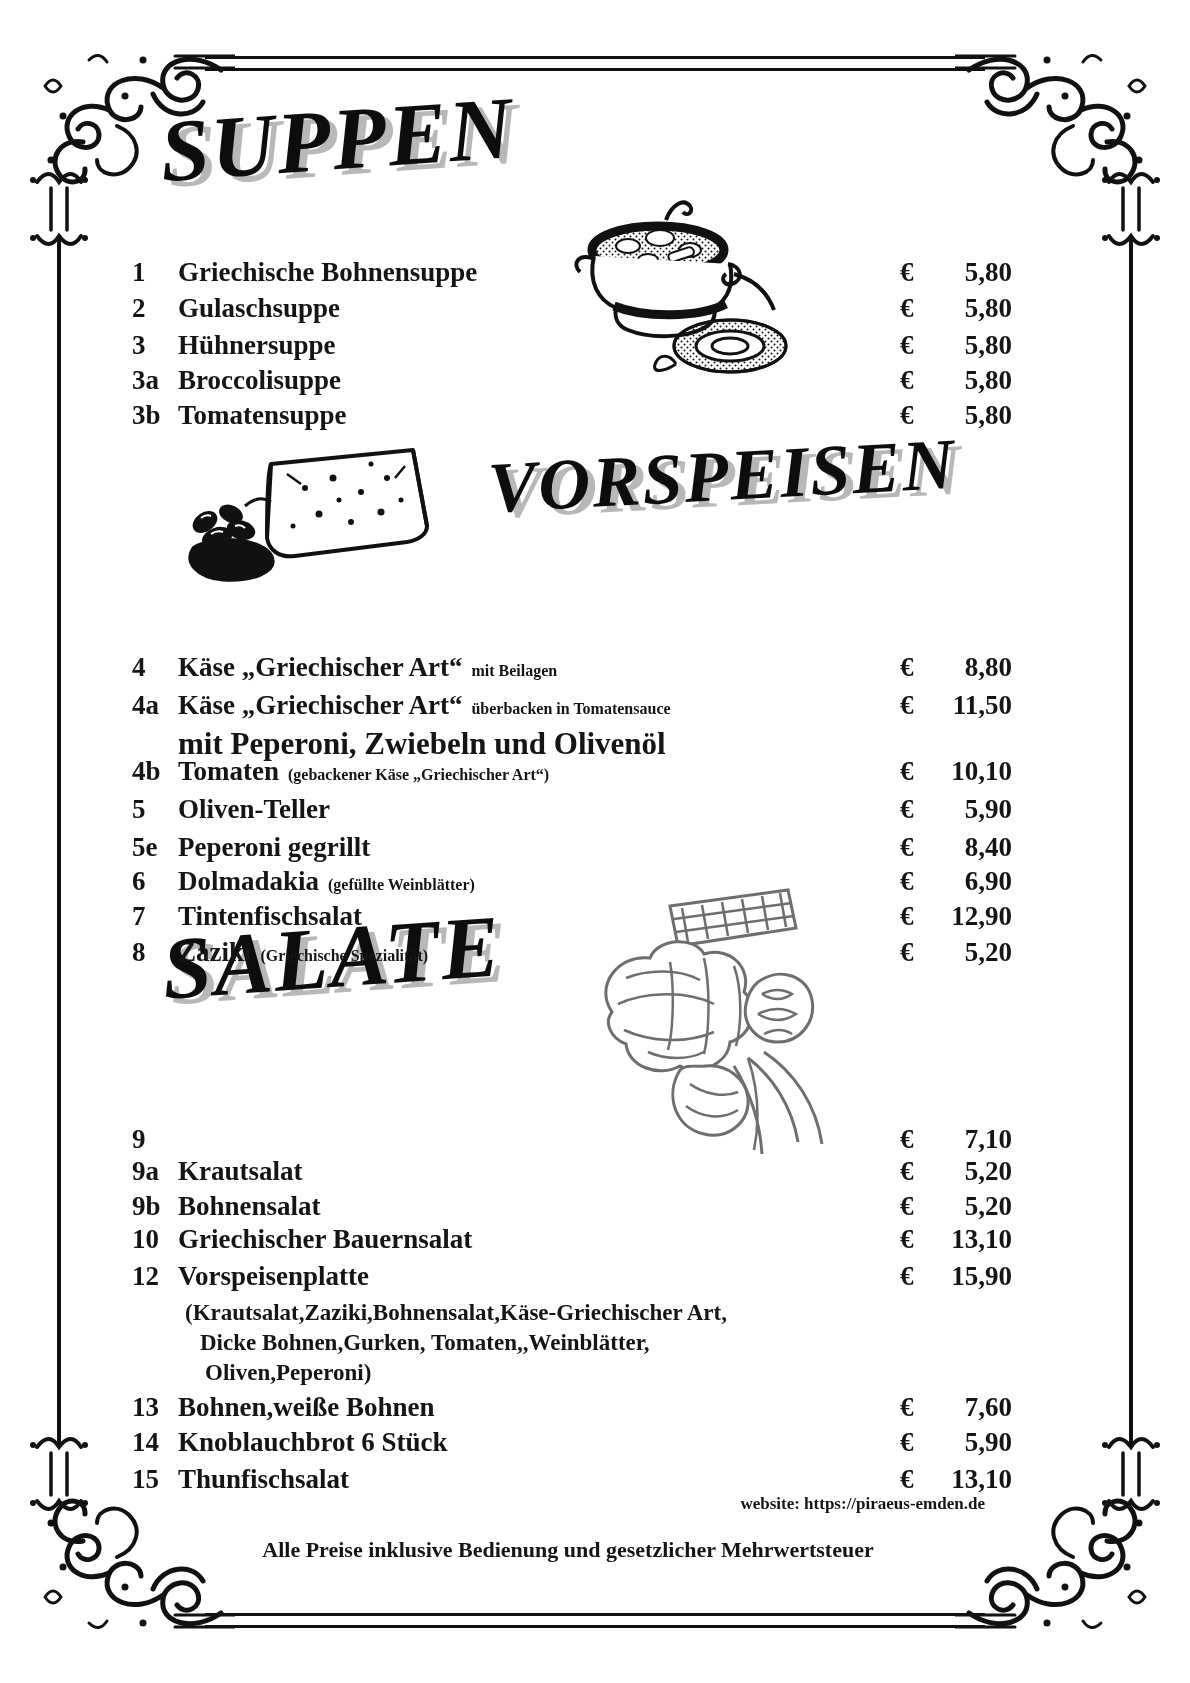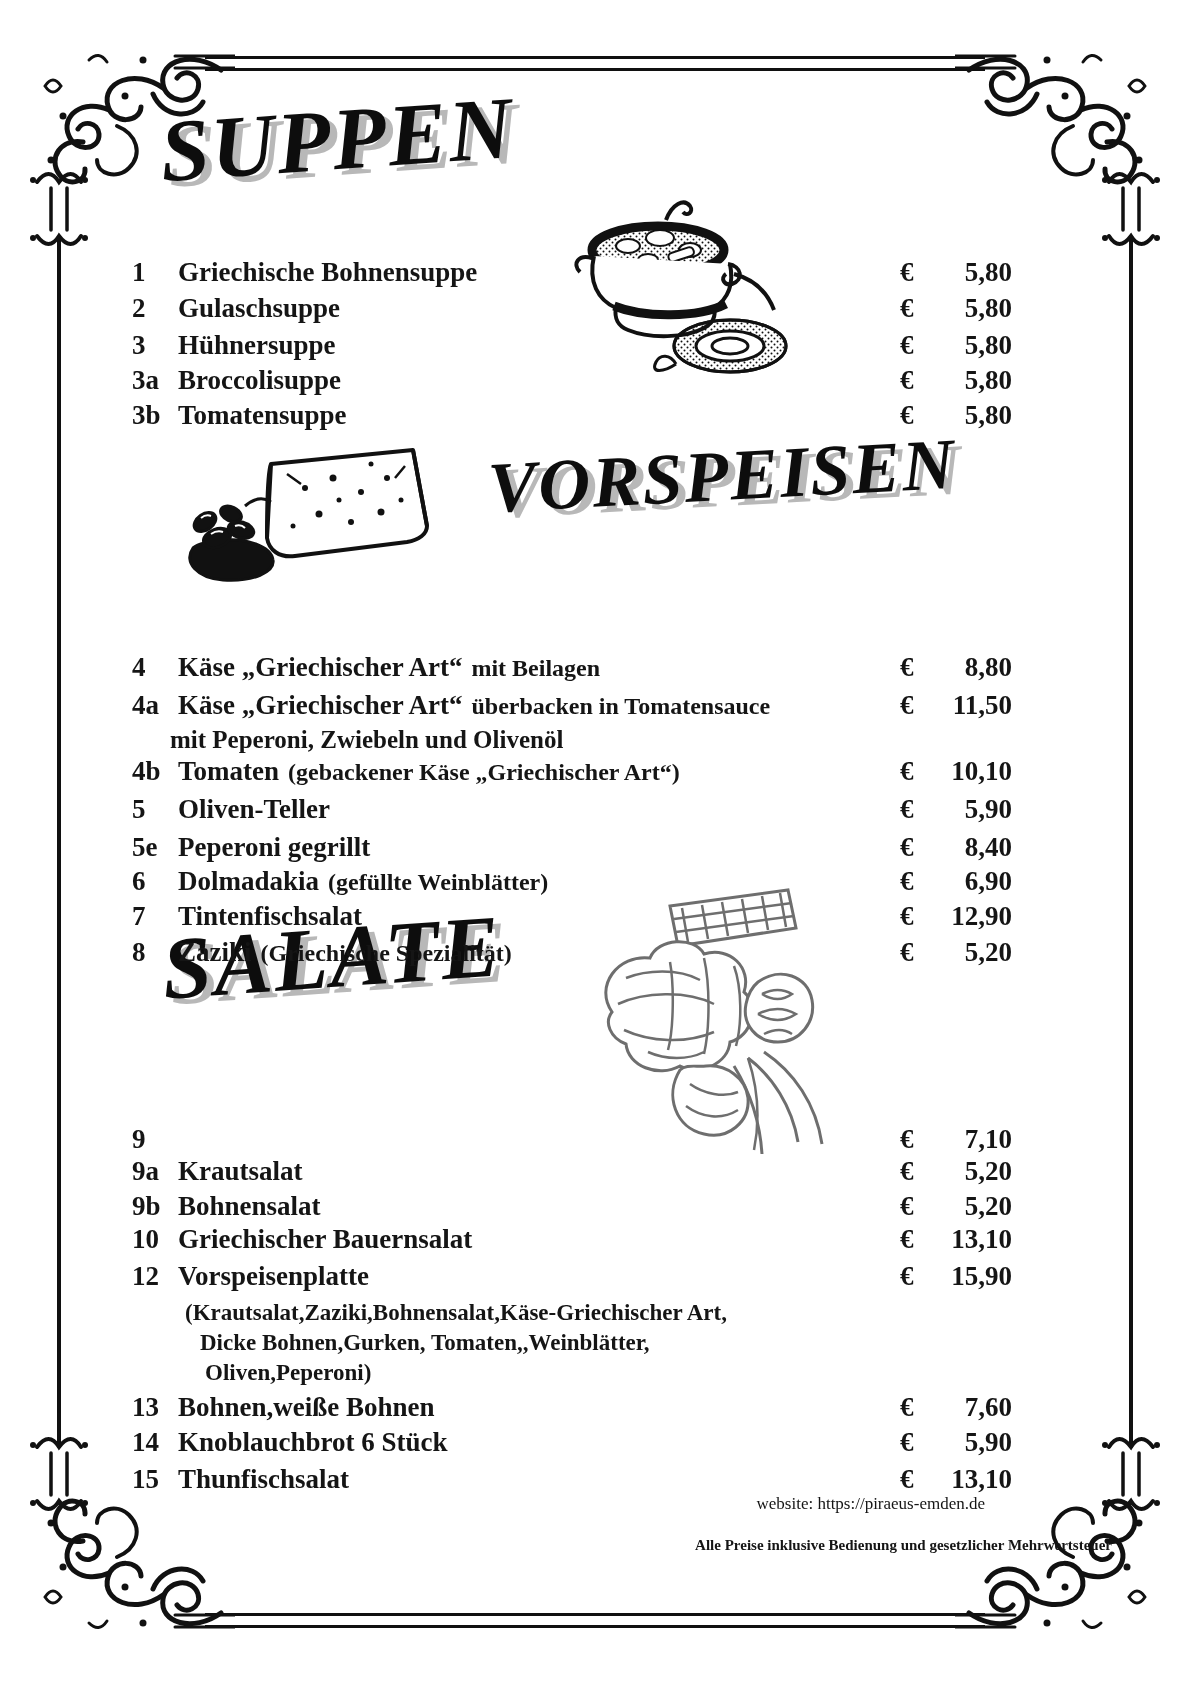--- a/index.html
+++ b/index.html
@@ -24,35 +24,35 @@
   .h-suppen{left:160px;top:96px;font-size:88px;transform:rotate(-4deg);}
   .h-vorspeisen{left:488px;top:440px;font-size:72px;transform:rotate(-3deg);}
   .h-salate{left:162px;top:914px;font-size:88px;transform:rotate(-4deg);}
   
   .row{
     position:absolute;left:132px;width:1000px;
     font-weight:700;font-size:27px;line-height:1.15;
     display:flex;align-items:baseline;white-space:nowrap;
   }
   .num{flex:none;width:46px;}
-  .detail{font-size:24px;margin-left:9px;}
+  .detail{font-size:16px;margin-left:9px;}
   .price{
     position:absolute;left:768px;width:112px;
     display:flex;justify-content:space-between;align-items:baseline;
   }
   .subline{
     position:absolute;font-weight:700;font-size:23px;white-space:nowrap;
   }
   .website{
     position:absolute;right:205px;top:1494px;
-    font-weight:400;font-size:17px;white-space:nowrap;
+    font-weight:700;font-size:17px;white-space:nowrap;
   }
   .footer{
-    position:absolute;left:0;top:1537px;width:1112px;text-align:right;
-    font-weight:700;font-size:15px;
+    position:absolute;left:12px;top:1537px;width:1112px;text-align:center;
+    font-weight:700;font-size:22px;
   }
   
   .illus{position:absolute;}
   .illus svg{width:100%;height:100%;display:block;}
 </style>
 </head>
 <body>
 
 <div class="page">
 
@@ -340,21 +340,21 @@
   </div>
   <div class="row" style="top:690px">
     <span class="num">4a</span>
     <span class="nm">Käse „Griechischer Art“</span>
     <span class="detail">überbacken in Tomatensauce</span>
     <span class="price">
         <span>€</span>
         <span>11,50</span>
       </span>
   </div>
-  <div class="subline" style="left:170px;top:726px;font-size:25px">mit Peperoni, Zwiebeln und Olivenöl</div>
+  <div class="subline" style="left:178px;top:726px;font-size:31px">mit Peperoni, Zwiebeln und Olivenöl</div>
   <div class="row" style="top:756px">
     <span class="num">4b</span>
     <span class="nm">Tomaten</span>
     <span class="detail">(gebackener Käse „Griechischer Art“)</span>
     <span class="price">
         <span>€</span>
         <span>10,10</span>
       </span>
   </div>
   <div class="row" style="top:794px">

